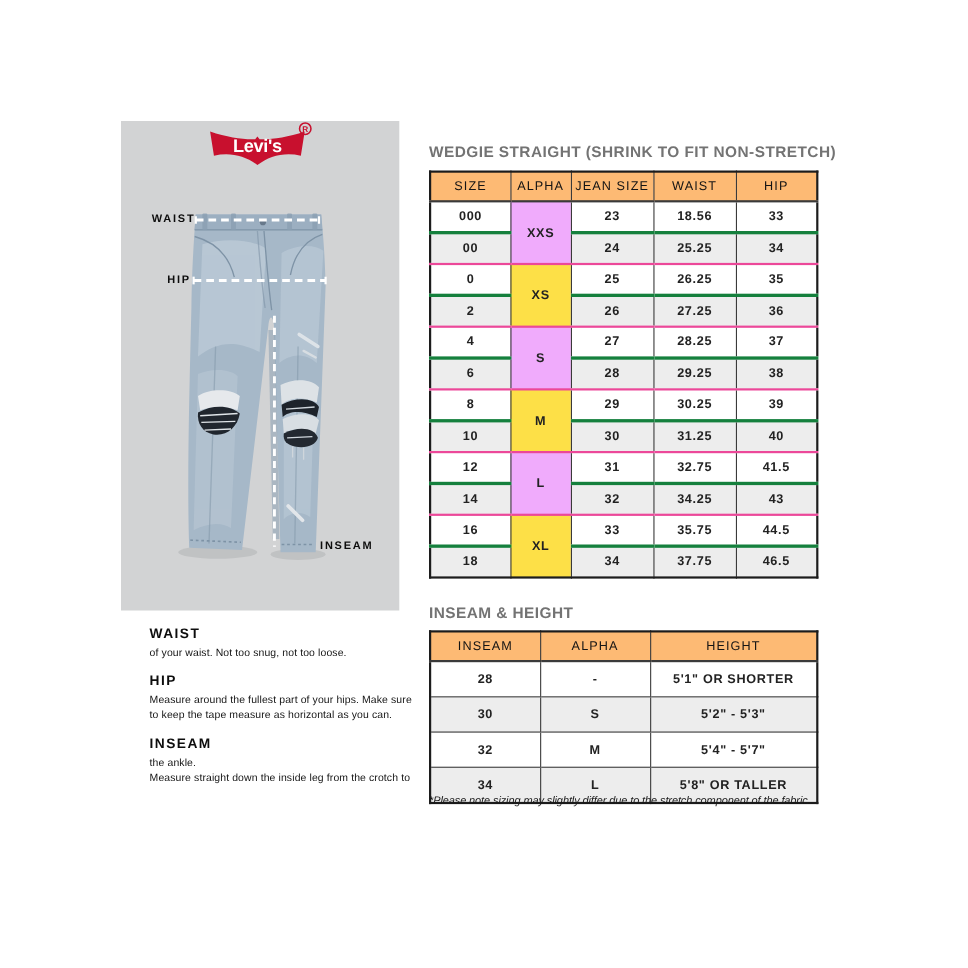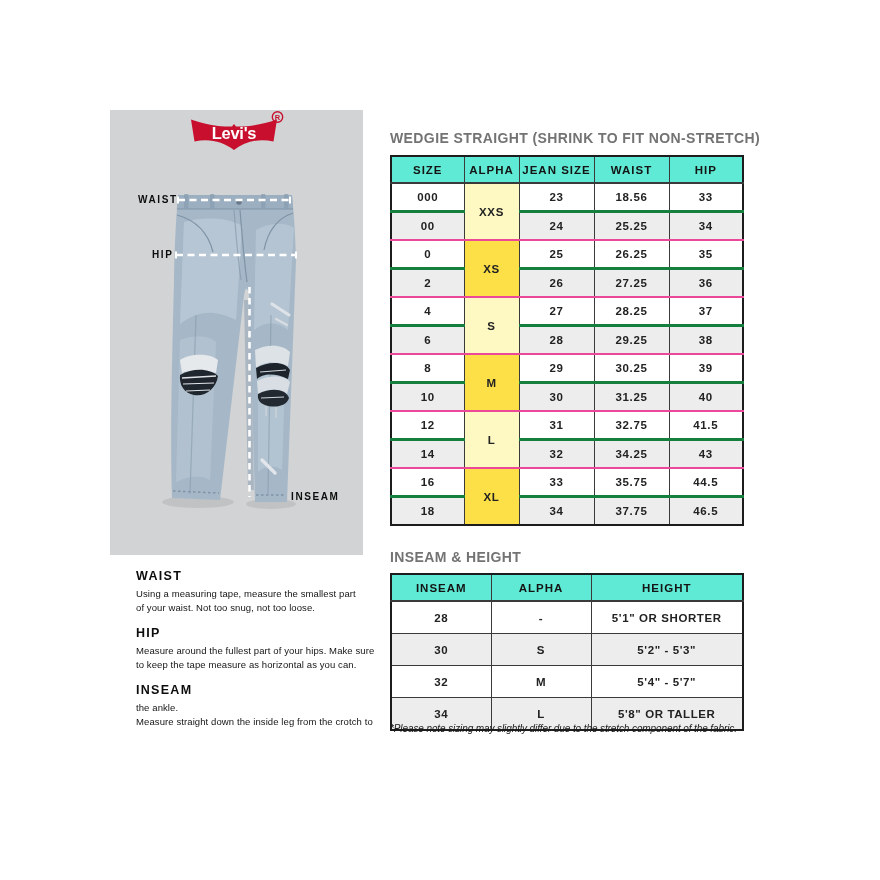--- a/index.html
+++ b/index.html
@@ -21,28 +21,28 @@
   .guide .gline{font-size:9.5px;line-height:14px;color:#141414;white-space:nowrap;letter-spacing:0.1px;}
   .guide .gsec{margin:0 0 11px 0;}
 
   
   .rightcol{position:absolute;left:390px;top:130px;width:353px;}
   .chart-title{margin:0 0 9px 0;font-size:14px;font-weight:700;letter-spacing:0.4px;color:#737373;white-space:nowrap;}
   .chart-title.second{margin:23px 0 8px 0;}
 
   table{border-collapse:collapse;table-layout:fixed;width:352px;}
   table{border:2px solid #1c1c1c;}
-  th{background:#5eead4;font-size:11.5px;font-weight:700;letter-spacing:1px;color:#141414;
+  th{background:#fdba74;font-size:11.5px;font-weight:400;letter-spacing:1px;color:#141414;
      border:1px solid #3a3a3a;border-bottom:2px solid #3a3a3a;height:25px;text-align:center;padding:0;}
   td{font-size:11.5px;font-weight:700;letter-spacing:0.6px;color:#222;text-align:center;
      border-left:1px solid #3a3a3a;border-right:1px solid #3a3a3a;padding:0;background:#ffffff;}
   .t1 td{height:26px;}
   .t1 tr.ga td{border-top:2px solid #ec4899;}
   .t1 tr.gb td{border-top:3px solid #15803d;background:#ededed;}
-  .t1 td.alpha{background:#fef9c3;}
+  .t1 td.alpha{background:#f0abfc;}
   .t1 td.alpha.alt{background:#fde047;}
   .t2 td{height:31px;border-top:1px solid #3a3a3a;}
   .t2 tr.alt td{background:#ededed;}
 
   .footnote{position:absolute;left:390px;top:723px;width:370px;font-size:10px;font-style:italic;
             color:#1a1a1a;letter-spacing:-0.1px;}
 </style>
 </head>
 <body>
 
@@ -139,21 +139,20 @@
     </svg>
 
     <div class="m-label waist">WAIST</div>
     <div class="m-label hip">HIP</div>
     <div class="m-label inseam">INSEAM</div>
   </div>
 
   <div class="guide">
     <div class="gsec">
       <h3>WAIST</h3>
-      <div class="gline">Using a measuring tape, measure the smallest part</div>
       <div class="gline">of your waist. Not too snug, not too loose.</div>
     </div>
     <div class="gsec">
       <h3>HIP</h3>
       <div class="gline">Measure around the fullest part of your hips. Make sure</div>
       <div class="gline">to keep the tape measure as horizontal as you can.</div>
     </div>
     <div class="gsec">
       <h3>INSEAM</h3>
       <div class="gline">the ankle.</div>

